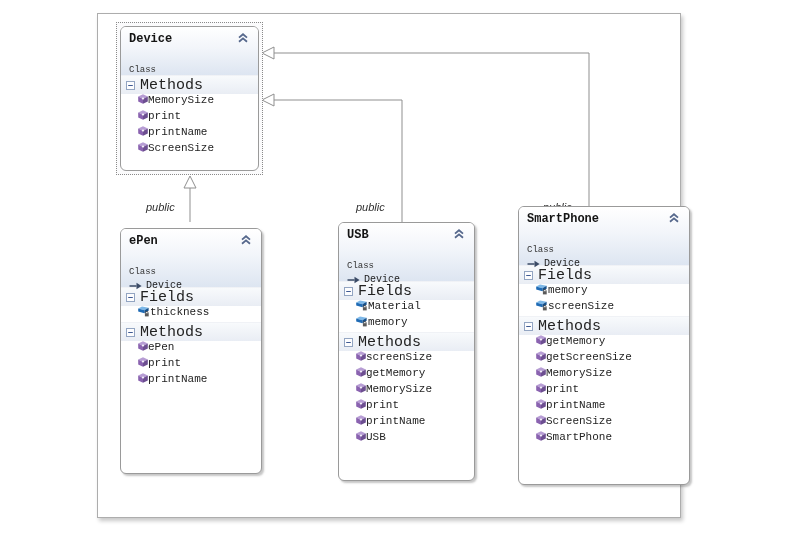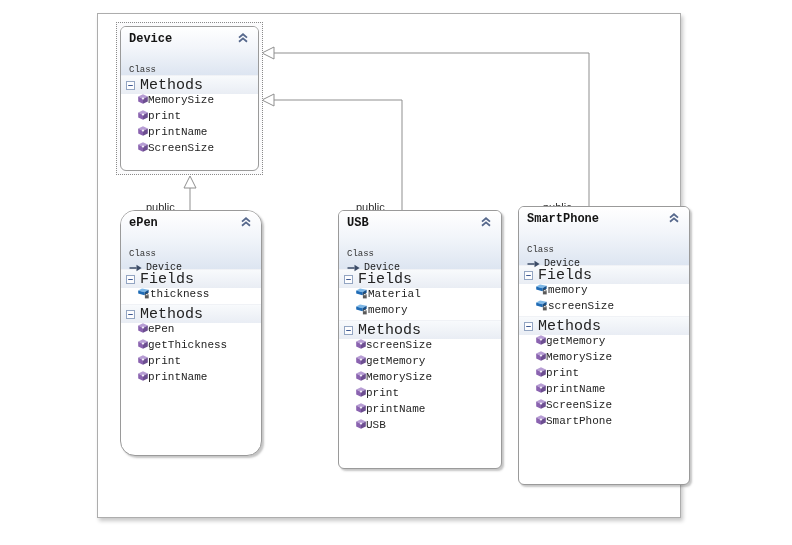--- a/index.html
+++ b/index.html
@@ -6,21 +6,21 @@
     font-family:"Liberation Sans",sans-serif;-webkit-font-smoothing:antialiased;}
   #stage{position:relative;width:792px;height:545px;background:#ffffff;}
 
   
   .canvas{position:absolute;left:97px;top:13px;width:582px;height:503px;background:#ffffff;
     border:1px solid #adadad;box-shadow:2px 3px 4px rgba(0,0,0,.22);}
 
   
   svg.wires{position:absolute;left:0;top:0;width:792px;height:545px;pointer-events:none;}
 
-  .wire-label{position:absolute;font-size:11px;color:#303030;background:transparent;}
+  .wire-label{position:absolute;font-size:11px;color:#303030;background:transparent;font-style:italic;}
 
   
   .card{position:absolute;background:#ffffff;border:1px solid #9a9a9a;border-radius:6px;
     box-shadow:2px 2px 2px rgba(90,90,90,.35);overflow:hidden;box-sizing:border-box;font-family:Liberation Mono, monospace;}
   .selection{position:absolute;border:1px dotted #8a8a8a;padding:3px;box-sizing:border-box;background:#fbfbfc;}
   .selection .card{position:relative;left:0;top:0;width:100%;height:100%;box-shadow:none;}
 
   .card-head{position:relative;box-sizing:border-box;padding:5px 8px 0 8px;
     background:linear-gradient(180deg,#ffffff 0%,#f2f5fa 45%,#dde5f1 100%);}
   .card-head.h-base{height:58px;}
@@ -138,21 +138,21 @@
         </div>
       <div class="member">
           <svg class="ic-meth">
             <use href="#ic-meth"></use>
           </svg>
           <span>ScreenSize</span>
         </div>
     </div>
   </div>
 
-  <div class="card" style="left:120px;top:210px;width:142px;height:246px;border-radius:15px;">
+  <div class="card" style="left:120px;top:228px;width:142px;height:246px;">
     <div class="card-head h-base">
       <div class="title-row">
         <span class="c-title">ePen</span>
         <span class="collapse-btn">
             <svg class="ic-chev">
               <use href="#ic-chev"></use>
             </svg>
           </span>
       </div>
       <div class="c-kind">Class</div>
@@ -184,37 +184,31 @@
     <div class="member">
         <svg class="ic-meth">
           <use href="#ic-meth"></use>
         </svg>
         <span>ePen</span>
       </div>
     <div class="member">
         <svg class="ic-meth">
           <use href="#ic-meth"></use>
         </svg>
-        <span>getThickness</span>
-      </div>
-    <div class="member">
-        <svg class="ic-meth">
-          <use href="#ic-meth"></use>
-        </svg>
         <span>print</span>
       </div>
     <div class="member">
         <svg class="ic-meth">
           <use href="#ic-meth"></use>
         </svg>
         <span>printName</span>
       </div>
   </div>
 
-  <div class="card" style="left:338px;top:210px;width:164px;height:259px;">
+  <div class="card" style="left:338px;top:222px;width:137px;height:259px;">
     <div class="card-head h-base">
       <div class="title-row">
         <span class="c-title">USB</span>
         <span class="collapse-btn">
             <svg class="ic-chev">
               <use href="#ic-chev"></use>
             </svg>
           </span>
       </div>
       <div class="c-kind">Class</div>
@@ -332,20 +326,26 @@
     <div class="member">
         <svg class="ic-meth">
           <use href="#ic-meth"></use>
         </svg>
         <span>getMemory</span>
       </div>
     <div class="member">
         <svg class="ic-meth">
           <use href="#ic-meth"></use>
         </svg>
+        <span>getScreenSize</span>
+      </div>
+    <div class="member">
+        <svg class="ic-meth">
+          <use href="#ic-meth"></use>
+        </svg>
         <span>MemorySize</span>
       </div>
     <div class="member">
         <svg class="ic-meth">
           <use href="#ic-meth"></use>
         </svg>
         <span>print</span>
       </div>
     <div class="member">
         <svg class="ic-meth">

